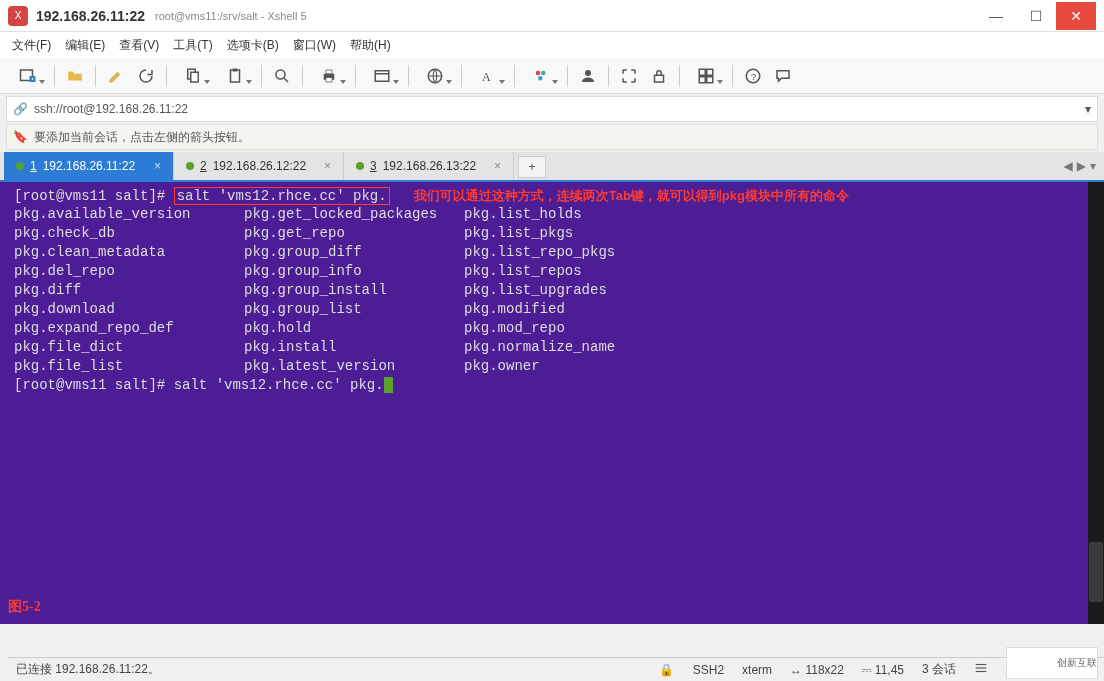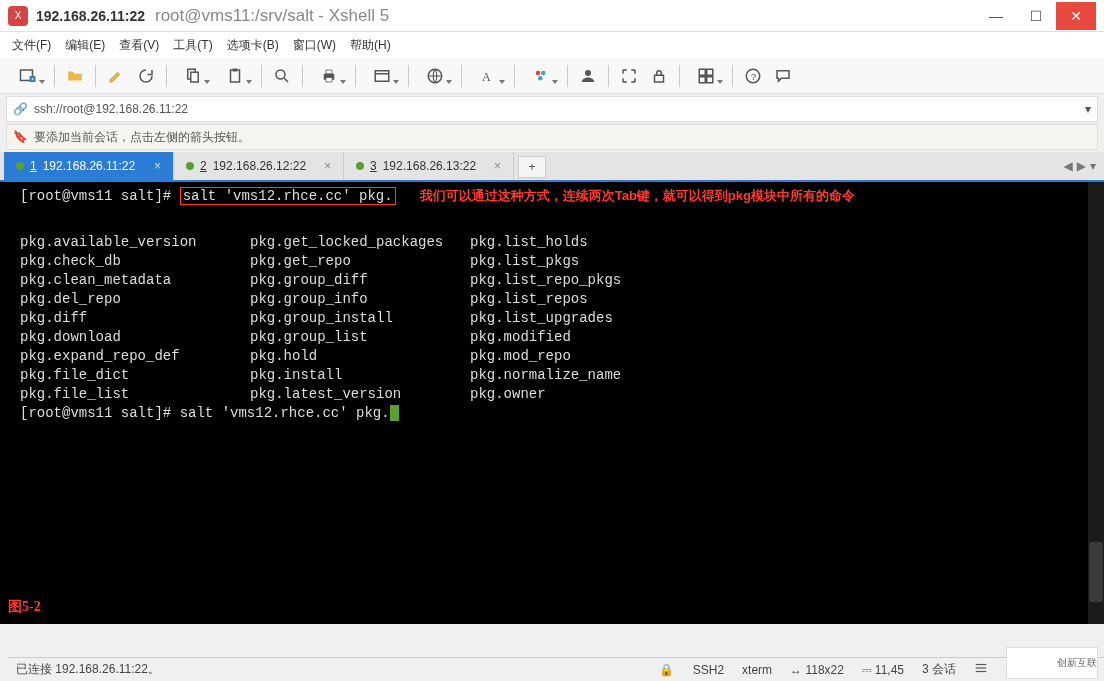--- a/index.html
+++ b/index.html
@@ -1,20 +1,20 @@
 <!DOCTYPE html>
 <html><head>
 <meta charset="utf-8">
 <style>
 * { margin: 0; padding: 0; box-sizing: border-box; }
 body { font-family: "Microsoft YaHei", sans-serif; font-size: 12px; background: #f0f0f0; width: 1104px; height: 681px; overflow: hidden; position: relative; }
 .titlebar { height: 32px; background: #fff; display: flex; align-items: center; padding: 0 8px; border-bottom: 1px solid #e0e0e0; }
 .titlebar .app-icon { width: 20px; height: 20px; background: #d64545; border-radius: 4px; margin-right: 8px; display: flex; align-items: center; justify-content: center; color: #fff; font-size: 10px; }
 .titlebar .title-main { font-weight: bold; color: #333; font-size: 14px; margin-right: 10px; }
-.titlebar .title-sub { color: #888; font-size: 17px; }
+.titlebar .title-sub { color: #888; font-size: 11px; }
 .win-controls { margin-left: auto; display: flex; }
 .win-controls div { width: 40px; height: 28px; display: flex; align-items: center; justify-content: center; font-size: 14px; color: #555; }
 .win-controls .close { background: #e8493e; color: #fff; }
 .menubar { height: 26px; background: #fff; display: flex; align-items: center; padding: 0 12px; gap: 14px; color: #333; }
 .menubar span { cursor: default; }
 .toolbar { height: 36px; background: #f8f8f8; display: flex; align-items: center; padding: 0 8px; gap: 2px; border-bottom: 1px solid #ddd; }
 .toolbar .tbtn { width: 28px; height: 28px; display: flex; align-items: center; justify-content: center; border-radius: 3px; position: relative; }
 .toolbar .tbtn.wdd { width: 40px; }
 .toolbar .sep { width: 1px; height: 22px; background: #ccc; margin: 0 4px; }
 .toolbar .dd::after { content: ""; border-left: 3px solid transparent; border-right: 3px solid transparent; border-top: 4px solid #777; position: absolute; right: 3px; bottom: 6px; }
@@ -23,27 +23,27 @@
 .tabs { height: 30px; display: flex; align-items: stretch; background: #e4e4e4; border-bottom: 2px solid #2c7cd6; padding-left: 4px; }
 .tab { display: flex; align-items: center; padding: 0 12px; gap: 6px; border-right: 1px solid #ccc; font-size: 12px; color: #333; position: relative; min-width: 170px; }
 .tab .dot { width: 8px; height: 8px; border-radius: 50%; background: #5aa02c; }
 .tab.active { background: #2c7cd6; color: #fff; }
 .tab.active .num { text-decoration: underline; }
 .tab .num { text-decoration: underline; }
 .tab .x { margin-left: auto; color: #888; font-size: 12px; }
 .tab.active .x { color: #cde; }
 .tab.add { min-width: 28px; padding: 0; justify-content: center; color: #555; border: 1px solid #ccc; background: #f4f4f4; margin: 4px 0 2px 4px;}
 .tabs .nav { margin-left: auto; display: flex; align-items: center; padding: 0 8px; gap: 4px; color: #777; }
-.terminal { background: #000000; color: #ddd; font-family: "Consolas","Courier New",monospace; font-size: 14px; line-height: 19px; height: 442px; padding: 4px 20px; position: relative; overflow: hidden; }
+.terminal { background: #4c1d95; color: #ddd; font-family: "Consolas","Courier New",monospace; font-size: 14px; line-height: 19px; height: 442px; padding: 4px 14px; position: relative; overflow: hidden; }
 .terminal .line1 { position: relative; height: 19px; }
 .terminal .prompt { color: #ddd; }
 .terminal .cmd-box { border: 1px solid #ff3b2f; padding: 0 2px; color: #ddd; }
 .terminal .annot { color: #ff3b2f; font-family: "Microsoft YaHei",sans-serif; font-weight: bold; font-size: 13px; margin-left: 24px; }
 .terminal .cols { display: flex; }
-.terminal .col { white-space: pre; margin-top: 28px; }
+.terminal .col { white-space: pre; }
 .terminal .c1 { width: 230px; }
 .terminal .c2 { width: 220px; }
 .terminal .c3 { width: 225px; }
 .terminal .c4 { flex: 1; }
 .terminal .cursor { display: inline-block; width: 9px; height: 16px; background: #5aa02c; vertical-align: text-bottom; }
 .terminal .fig { position: absolute; bottom: 8px; left: 8px; color: #ff3b2f; font-family: Liberation Serif, serif; font-weight: bold; font-size: 14px; }
 .terminal .scroll { position: absolute; right: 0; top: 0; bottom: 0; width: 16px; background: #1a1a1a; }
 .terminal .scroll .thumb { position: absolute; right: 1px; width: 14px; top: 360px; height: 60px; background: #3a3a3a; border-radius: 2px; }
 .statusbar { position: absolute; left: 8px; right: 0; bottom: 0; height: 24px; background: #f0f0f0; border-top: 1px solid #ccc; display: flex; align-items: center; padding: 0 8px; color: #444; gap: 14px; }
 .statusbar .right { margin-left: auto; display: flex; align-items: center; gap: 18px; }

